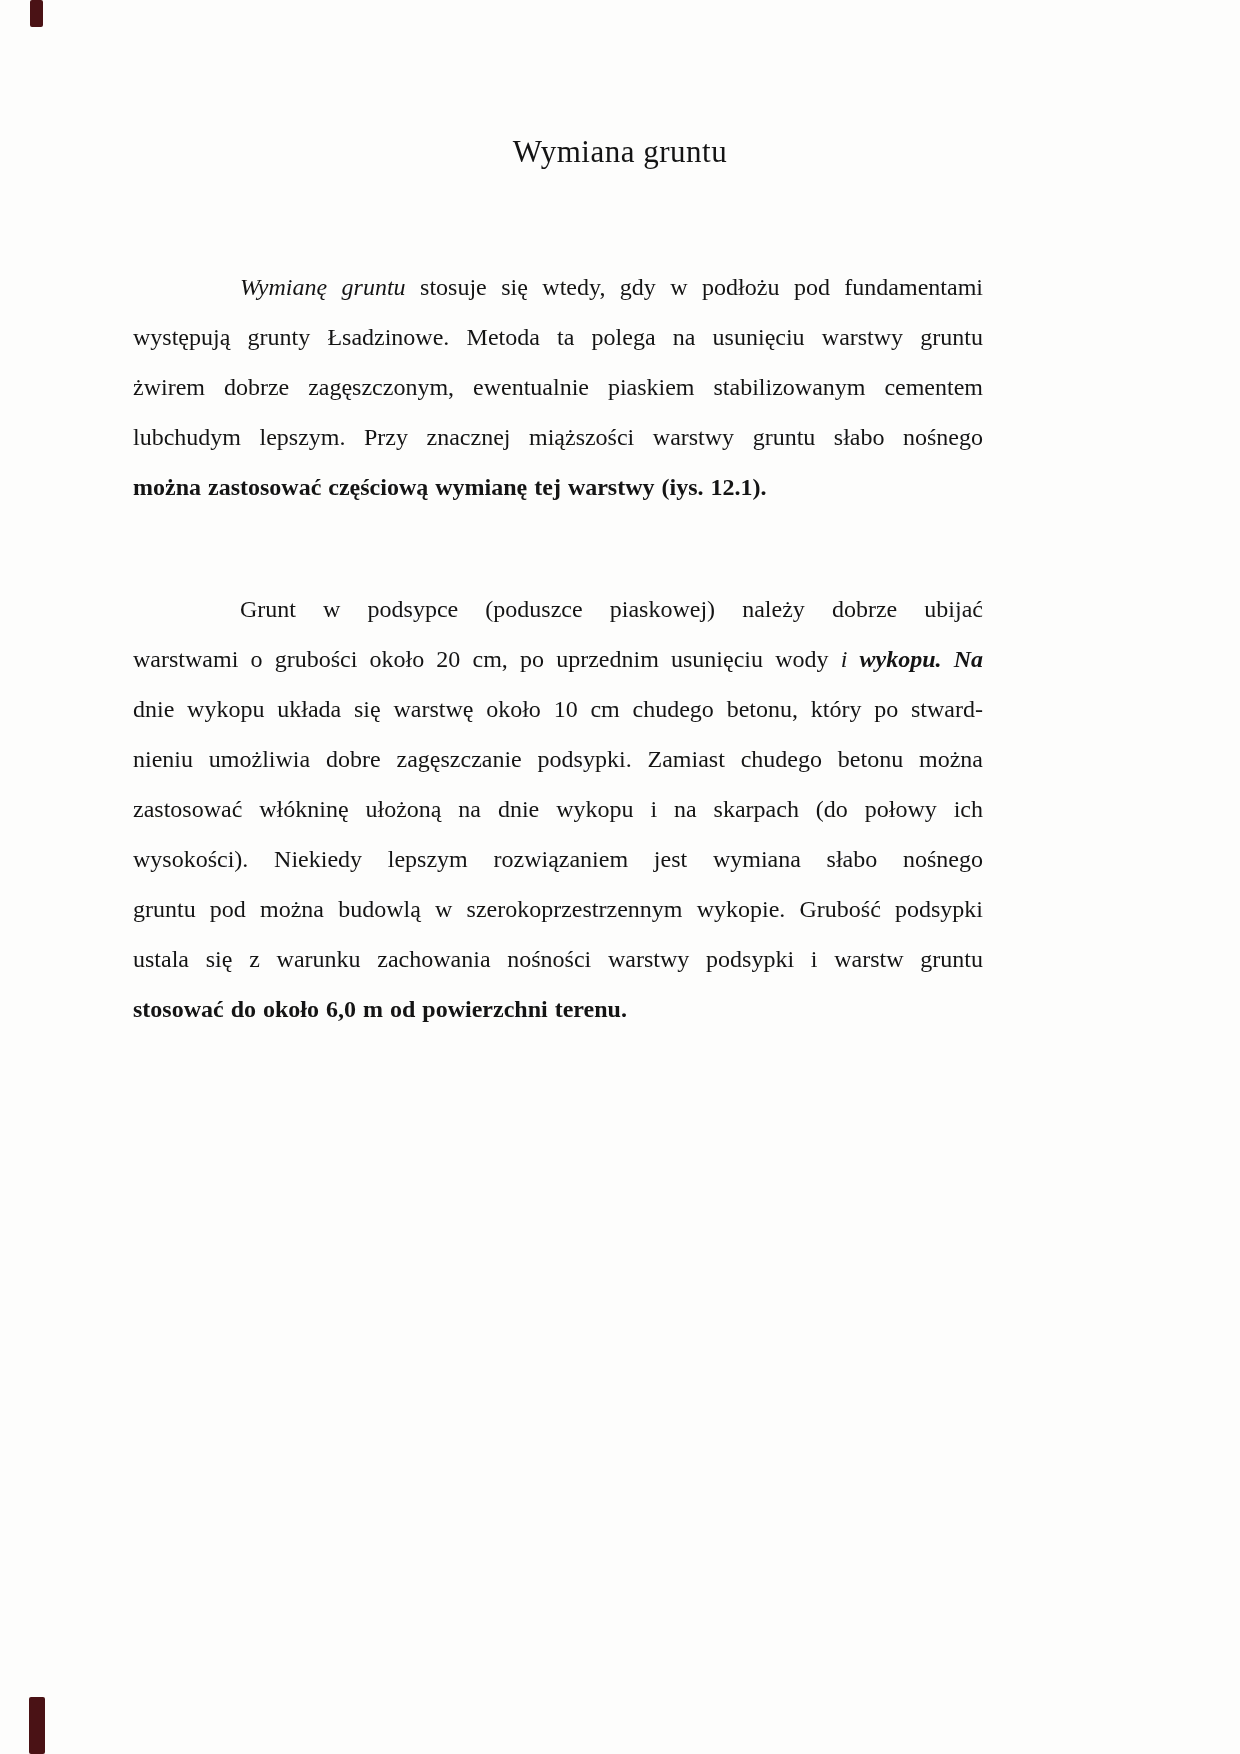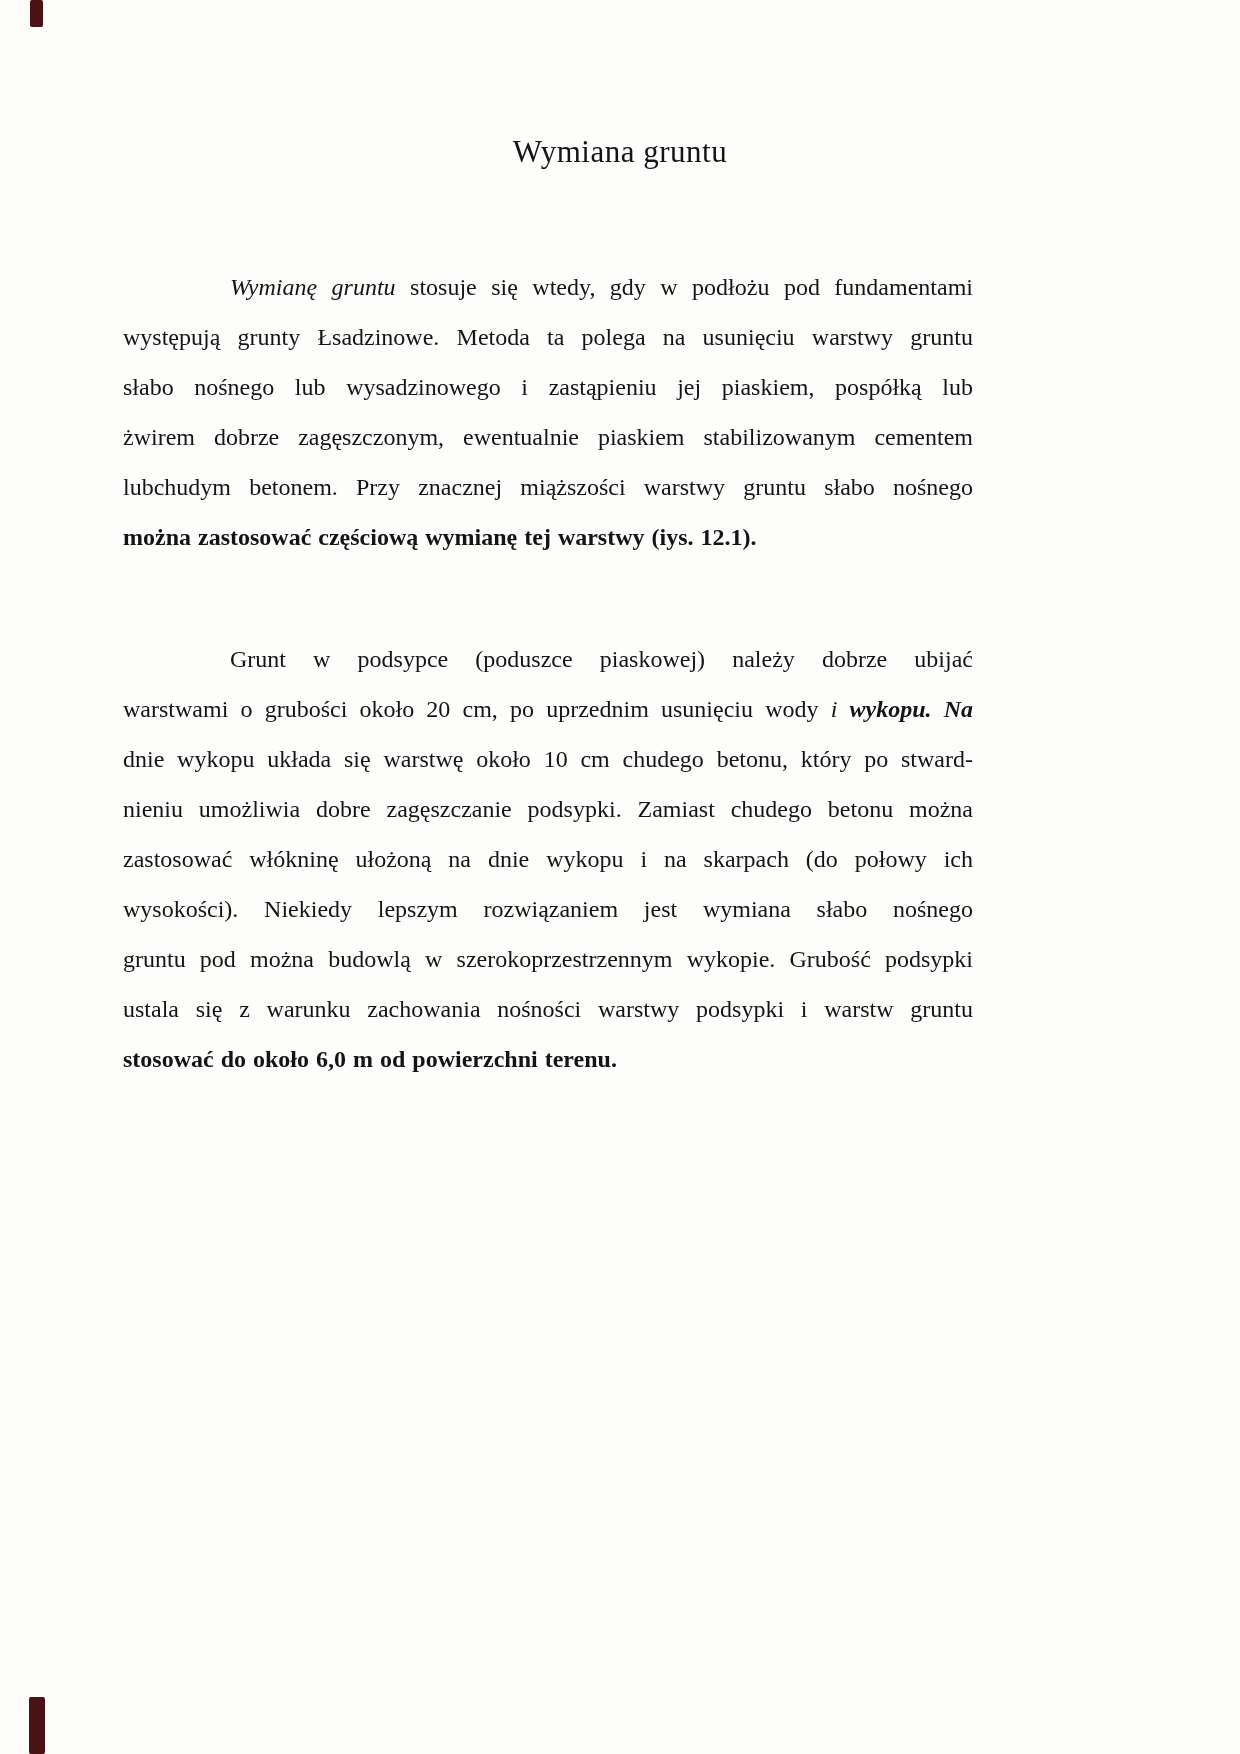--- a/index.html
+++ b/index.html
@@ -39,21 +39,21 @@
     width: 100%;
     margin: 0;
     text-align: center;
     font-size: 31px;
     font-weight: normal;
     letter-spacing: 0.5px;
   }
   .content {
     position: absolute;
     top: 262px;
-    left: 123px;
+    left: 133px;
     width: 850px;
   }
   .paragraph {
     margin: 0 0 72px 0;
   }
   .line {
     font-size: 24px;
     line-height: 50px;
     height: 50px;
     overflow: hidden;
@@ -75,23 +75,22 @@
 <body>
 
 <div class="page">
   <div class="artifact artifact-top" style="background: rgb(74, 18, 21);"></div>
   <div class="artifact artifact-bottom" style="background: rgb(74, 18, 21);"></div>
   <h1 class="doc-title">Wymiana gruntu</h1>
   <div class="content" id="content">
       <div class="paragraph">
         <div class="line indent"><span class="run-italic">Wymianę gruntu</span><span> stosuje się wtedy, gdy w podłożu pod fundamentami</span></div>
         <div class="line"><span>występują grunty Łsadzinowe. Metoda ta polega na usunięciu warstwy gruntu</span></div>
-        <div class="line"><span>słabo nośnego lub wysadzinowego i zastąpieniu jej piaskiem, pospółką lub</span></div>
         <div class="line"><span>żwirem dobrze zagęszczonym, ewentualnie piaskiem stabilizowanym cementem</span></div>
-        <div class="line"><span>lubchudym betonem. Przy znacznej miąższości warstwy gruntu słabo nośnego</span></div>
+        <div class="line"><span>lubchudym lepszym. Przy znacznej miąższości warstwy gruntu słabo nośnego</span></div>
         <div class="line last"><span>można zastosować częściową wymianę tej warstwy (iys. 12.1).</span></div>
       </div>
       <div class="paragraph">
         <div class="line indent"><span>Grunt w podsypce (poduszce piaskowej) należy dobrze ubijać</span></div>
         <div class="line"><span>warstwami o grubości około 20 cm, po uprzednim usunięciu wody </span><span class="run-italic">i</span><span> </span><span class="run-bold">wykopu. Na</span></div>
         <div class="line"><span>dnie wykopu układa się warstwę około 10 cm chudego betonu, który po stward-</span></div>
         <div class="line"><span>nieniu umożliwia dobre zagęszczanie podsypki. Zamiast chudego betonu można</span></div>
         <div class="line"><span>zastosować włókninę ułożoną na dnie wykopu i na skarpach (do połowy ich</span></div>
         <div class="line"><span>wysokości). Niekiedy lepszym rozwiązaniem jest wymiana słabo nośnego</span></div>
         <div class="line"><span>gruntu pod można budowlą w szerokoprzestrzennym wykopie. Grubość podsypki</span></div>

